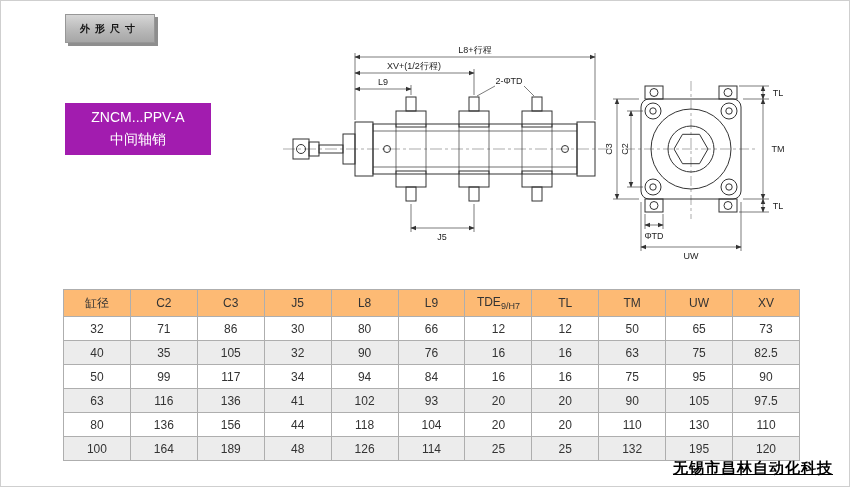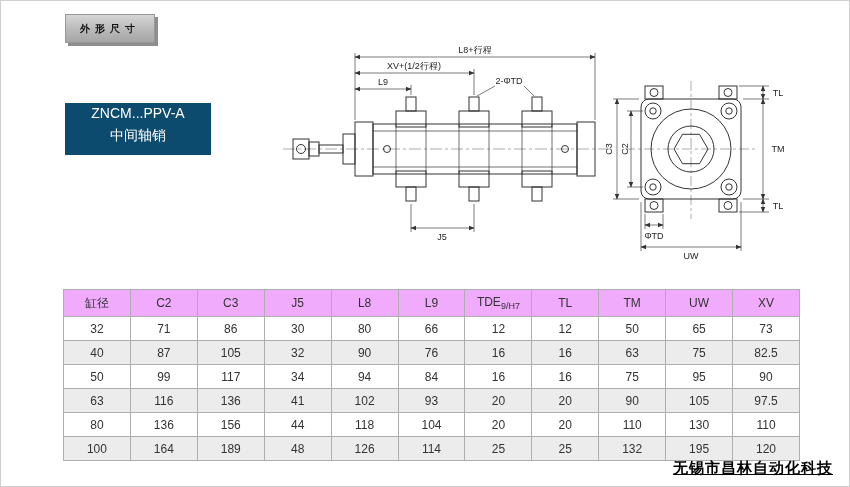--- a/index.html
+++ b/index.html
@@ -10,34 +10,34 @@
   }
   .section-label{
     position:absolute;height:27px;line-height:27px;padding:0 14px;
     background:linear-gradient(180deg,#d6d6d6 0%,#b9b9b9 55%,#a6a6a6 100%);
     border:1px solid #979797;box-shadow:3px 3px 0 #8e8e8e;
     color:#141414;font-size:10px;font-weight:bold;letter-spacing:5px;
     text-align:center;white-space:nowrap;
   }
   .model-box{
     position:absolute;left:64px;top:102px;width:146px;height:52px;
-    background:#0c4a6e;color:#ffffff;display:flex;flex-direction:column;
-    align-items:center;font-size:14px;line-height:1.55;
+    background:#a21caf;color:#ffffff;display:flex;flex-direction:column;
+    align-items:center;justify-content:center;font-size:14px;line-height:1.55;
   }
   .drawing{position:absolute;left:280px;top:38px;width:515px;height:230px;}
   .dim-table-wrap{position:absolute;left:62px;top:288px;width:737px;}
   table.dims{
     width:100%;border-collapse:collapse;table-layout:fixed;
     font-size:12px;color:#333;border:1px solid #8f8f8f;
   }
   table.dims th,table.dims td{
     border:1px solid #aeaeae;height:23px;text-align:center;
     font-weight:normal;padding:0;overflow:hidden;white-space:nowrap;
   }
-  table.dims thead th{background:#f0abfc;height:26px;}
+  table.dims thead th{background:#fdba74;height:26px;}
   table.dims tbody tr:nth-child(even) td{background:#ececec;}
   table.dims tbody tr:nth-child(odd) td{background:#ffffff;}
   table.dims sub{font-size:9px;margin-top:16px;}
   .watermark{
     position:absolute;right:16px;bottom:8px;font-size:15px;font-weight:bold;
     color:#000;letter-spacing:1px;text-decoration:underline;
   }
   svg text{font-family:"Liberation Sans","DejaVu Sans",sans-serif;}
 </style>
 </head>
@@ -201,21 +201,21 @@
             <td>80</td>
             <td>66</td>
             <td>12</td>
             <td>12</td>
             <td>50</td>
             <td>65</td>
             <td>73</td>
           </tr>
           <tr>
             <td>40</td>
-            <td>87</td>
+            <td>35</td>
             <td>105</td>
             <td>32</td>
             <td>90</td>
             <td>76</td>
             <td>16</td>
             <td>16</td>
             <td>63</td>
             <td>75</td>
             <td>82.5</td>
           </tr>

